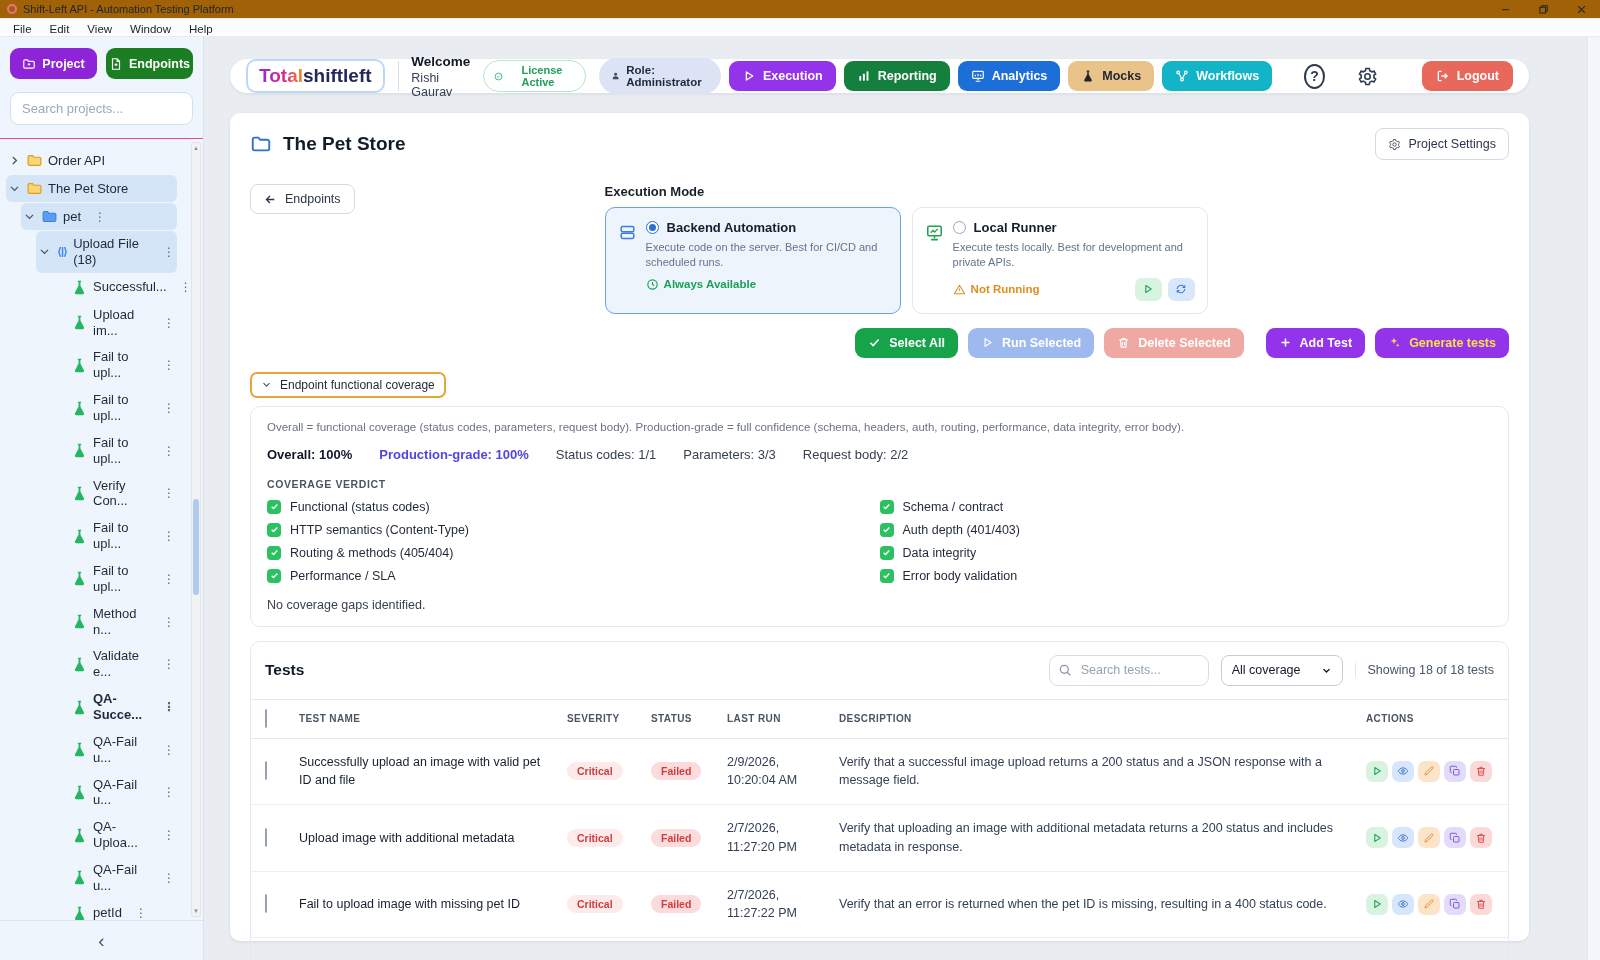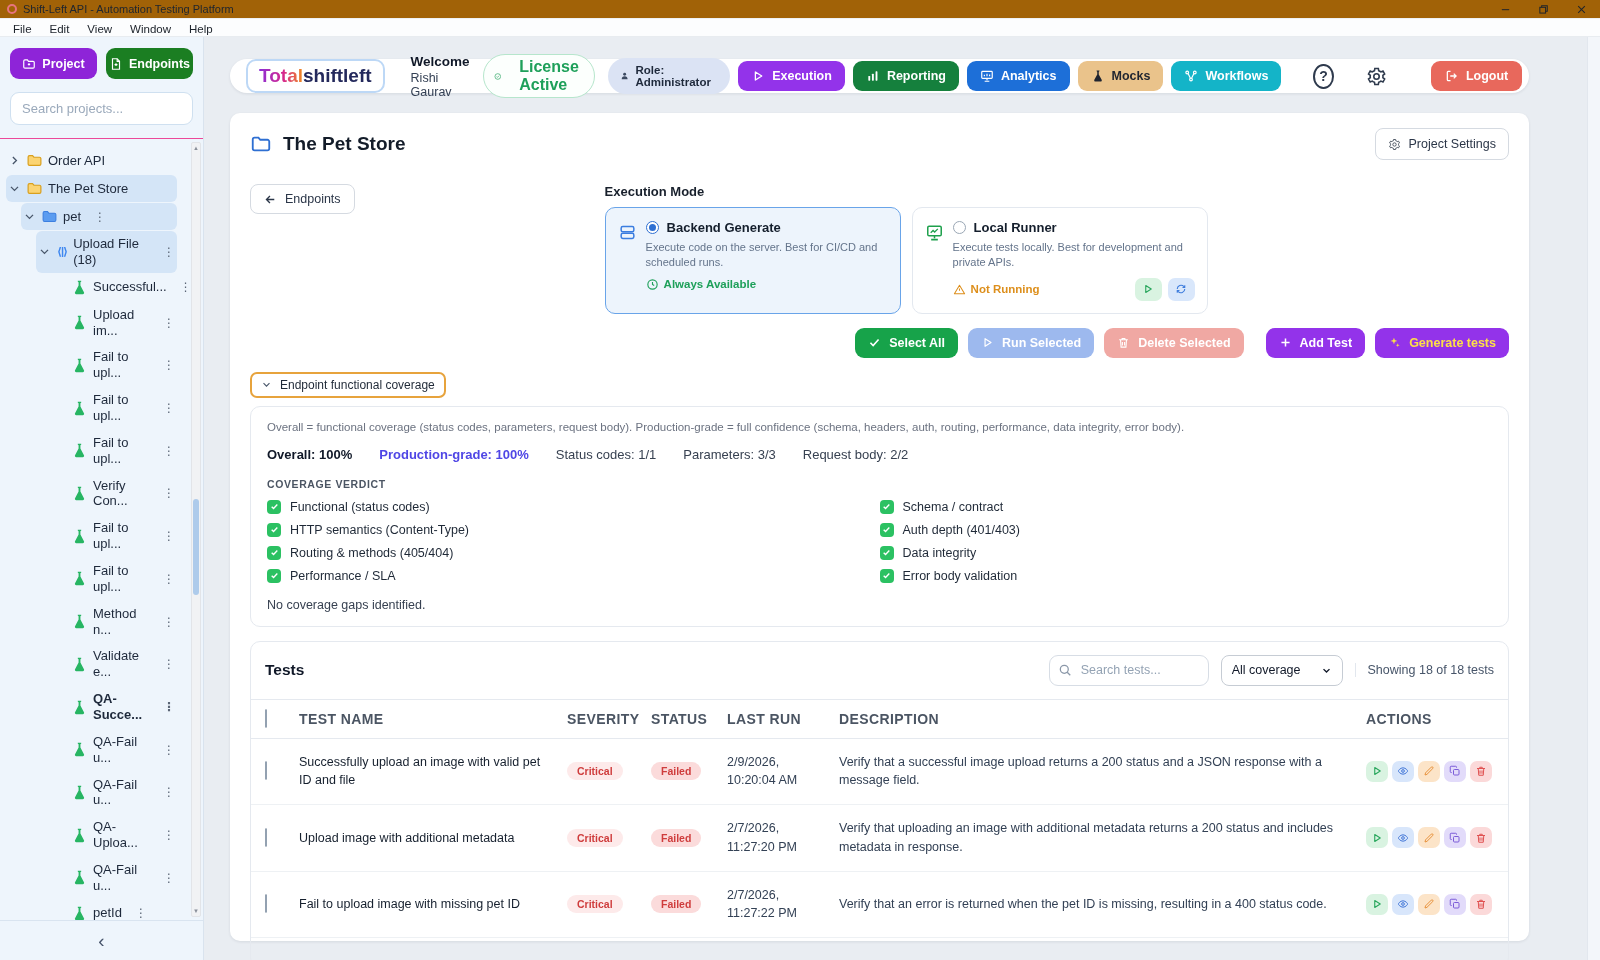--- a/index.html
+++ b/index.html
@@ -51,21 +51,21 @@
 
 
 .main{flex:1;padding:22px 58px 0 26px;overflow:hidden}
 .topcard{background:#fff;border-radius:20px;box-shadow:0 1px 3px rgba(16,24,40,.09);height:34px;display:flex;align-items:center;padding:0 16px;gap:13px}
 .logo{border:2px solid #bdd8f6;border-radius:10px;padding:4px 11px;font-size:19px;font-weight:700}
 .logo .grad{background:linear-gradient(90deg,#8b2fd6 0%,#d6278f 55%,#f08c1e 100%);-webkit-background-clip:text;background-clip:text;color:transparent}
 .logo .navy{color:#24295c}
 .vdiv{width:1px;height:30px;background:#d7dee7}
 .welcome .w{font-weight:700;font-size:13.5px;color:#101828}
 .welcome .u{font-size:12.5px;color:#344054;margin-top:2px}
-.license{display:flex;align-items:center;gap:18px;border:1px solid #b6e6cc;border-radius:999px;padding:3px 10px;color:#1ea05a;font-size:16px;font-weight:700;background:#fcfffd}
+.license{display:flex;align-items:center;gap:18px;border:1px solid #b6e6cc;border-radius:999px;padding:3px 10px;color:#1ea05a;font-size:11px;font-weight:700;background:#fcfffd}
 .license .bicon{width:13px;height:13px}
 .top-right{margin-left:auto;display:flex;align-items:center;gap:8px}
 .role{background:#dbe3f4;border-radius:999px;padding:6px 12px;font-size:11.5px;font-weight:700;color:#1e293b;display:flex;gap:6px;align-items:center}
 .role .bicon{width:12px;height:12px;color:#3c4a61}
 .navbtn{border:none;border-radius:9px;padding:8px 13px;font-size:12.5px;font-weight:700;display:flex;align-items:center;gap:7px}
 .navbtn .bicon{width:14px;height:14px}
 .helpbtn{width:25px;height:25px;border-radius:50%;border:2px solid #2e3a4d;background:transparent;color:#2e3a4d;font-weight:700;font-size:14px;margin-left:24px;display:flex;align-items:center;justify-content:center;line-height:1}
 .gearbtn{border:none;background:transparent;width:21px;height:21px;color:#2e3a4d;margin:0 24px}
 .logoutbtn{background:#e8685c;color:#fff;border:none;border-radius:9px;padding:8px 14px;font-size:12.5px;font-weight:700;display:flex;align-items:center;gap:7px;margin-left:12px}
 .logoutbtn .bicon{width:14px;height:14px}
@@ -129,21 +129,21 @@
 .tsearch{position:relative}
 .tsearch input{width:160px;height:31px;border:1px solid #d7dde5;border-radius:9px;padding:0 10px 0 31px;font-size:12.5px;color:#334155;outline:none}
 .tsearch input::placeholder{color:#94a3b4}
 .tsearch .sicon{position:absolute;left:9px;top:8px;width:14px;height:14px;color:#8a97a8}
 .tselect{height:31px;border:1px solid #c6ccd4;border-radius:8px;background:#fff;display:flex;align-items:center;gap:20px;padding:0 10px;font-size:12.5px;color:#101828}
 .tselect .chev{width:11px;height:11px;color:#101828}
 .showing{font-size:12.5px;color:#475569;border-left:1px solid #e2e7ee;padding-left:12px}
 
 .tgrid{display:grid;grid-template-columns:34px 268px 84px 76px 112px 1fr 128px;align-items:center}
 .thead{padding:10px 14px;border-top:1px solid #e5e9ef;border-bottom:1px solid #e5e9ef}
-.th{font-size:14px;font-weight:700;color:#4b5563;letter-spacing:.4px}
+.th{font-size:10px;font-weight:700;color:#4b5563;letter-spacing:.4px}
 .trow{padding:14px 14px;border-bottom:1px solid #eef1f4}
 .cbox{width:13px;height:13px;border:1.5px solid #93a1b1;border-radius:3px;background:#fff}
 .tname{font-size:12.5px;color:#16202e;padding-right:20px;line-height:1.5}
 .badge{display:inline-flex;justify-self:start;padding:3px 10px;border-radius:999px;font-size:10.5px;font-weight:700}
 .b-critical{background:#fdeaea;color:#cf3d3d}
 .b-failed{background:#fbdbdb;color:#cf3d3d}
 .tdate{font-size:12.5px;color:#334155;line-height:1.5;padding-right:14px}
 .tdesc{font-size:12.5px;color:#334155;line-height:1.5;padding-right:30px}
 .tactions{display:flex;gap:4px}
 .abtn{width:22px;height:21px;border-radius:7px;border:none;display:flex;align-items:center;justify-content:center}
@@ -577,21 +577,21 @@
               <span class="mc-icon bicon" data-icon="server">
                   <svg viewBox="0 0 24 24" fill="none" stroke="#3b7de0" stroke-width="1.9">
                     <rect x="4" y="4.5" width="16" height="6.5" rx="2"></rect>
                     <rect x="4" y="13" width="16" height="6.5" rx="2"></rect>
                     <path d="M8 7.7h.01M8 16.2h.01"></path>
                   </svg>
                 </span>
               <div class="mc-body">
                 <div class="mc-title-row">
                   <span class="radio on"></span>
-                  <span class="mc-title">Backend Generate</span>
+                  <span class="mc-title">Backend Automation</span>
                 </div>
                 <div class="mc-desc">Execute code on the server. Best for CI/CD and scheduled runs.</div>
                 <div class="mc-foot">
                   <span class="mc-status st-green">
                     <span class="bicon" data-icon="clock">
                         <svg viewBox="0 0 24 24" fill="none" stroke="currentColor" stroke-width="2.1">
                           <circle cx="12" cy="12" r="8.6"></circle>
                           <path d="M12 7.3V12l3.1 2"></path>
                         </svg>
                       </span>

